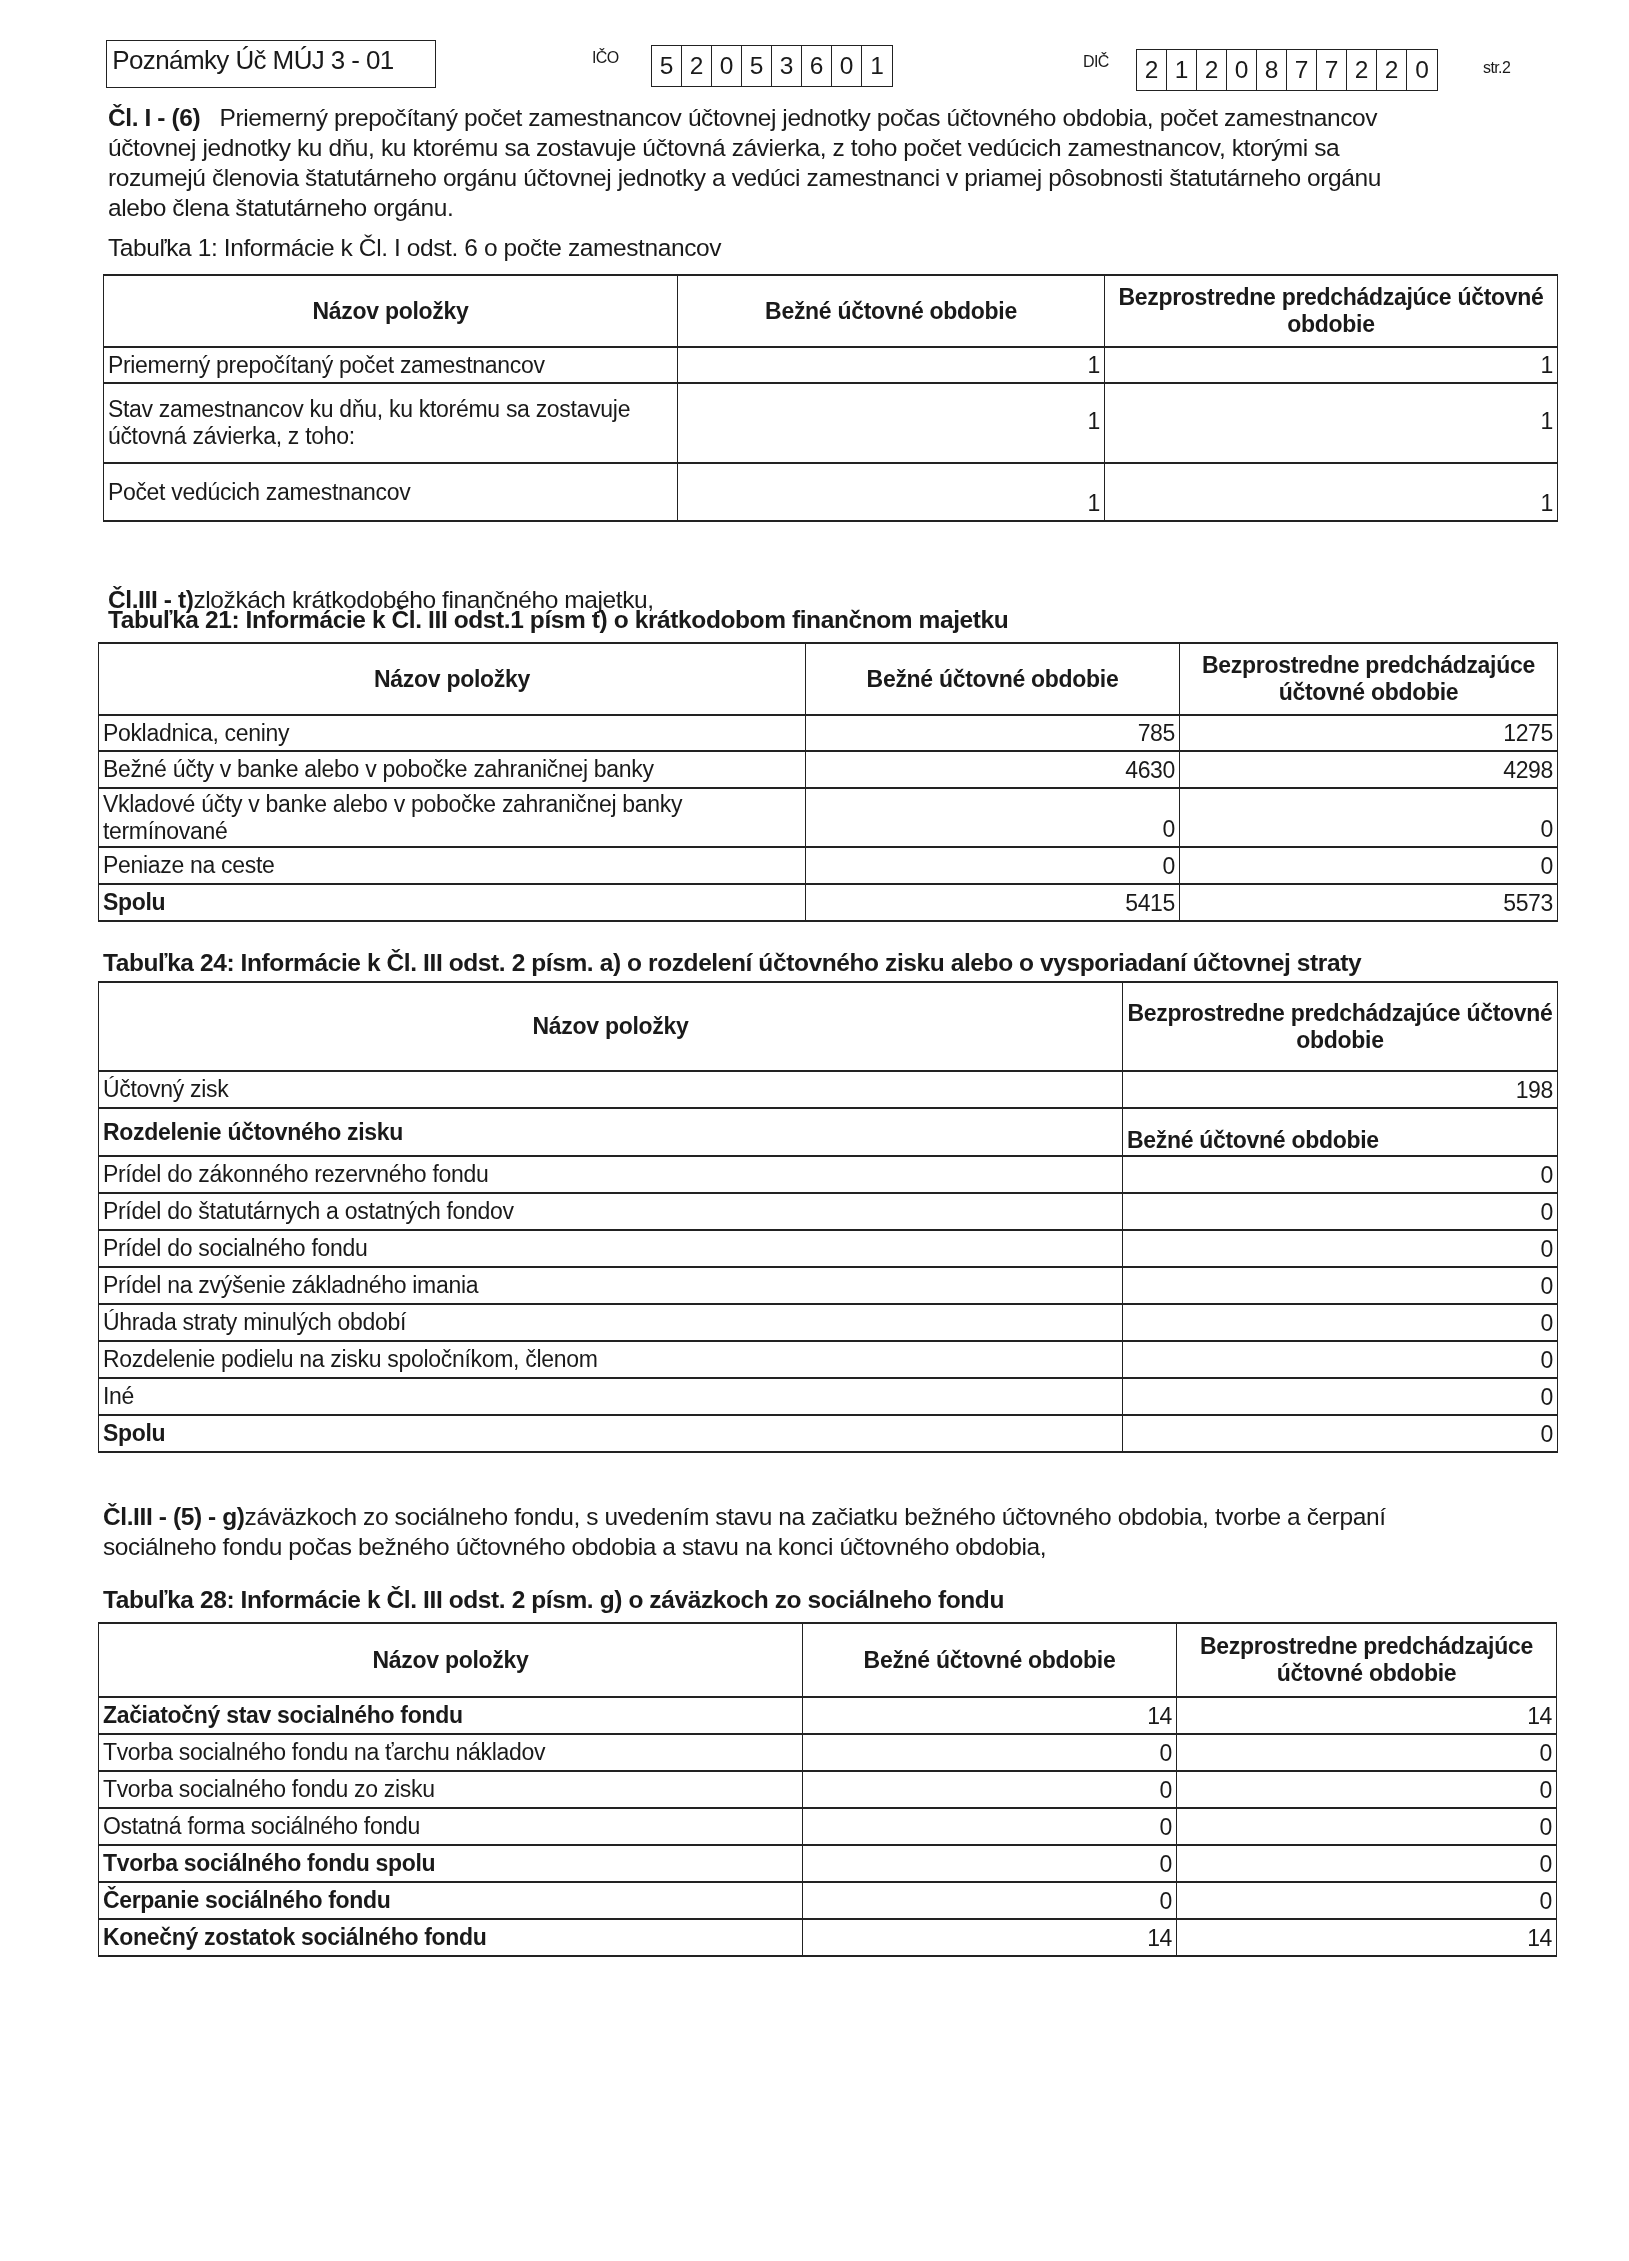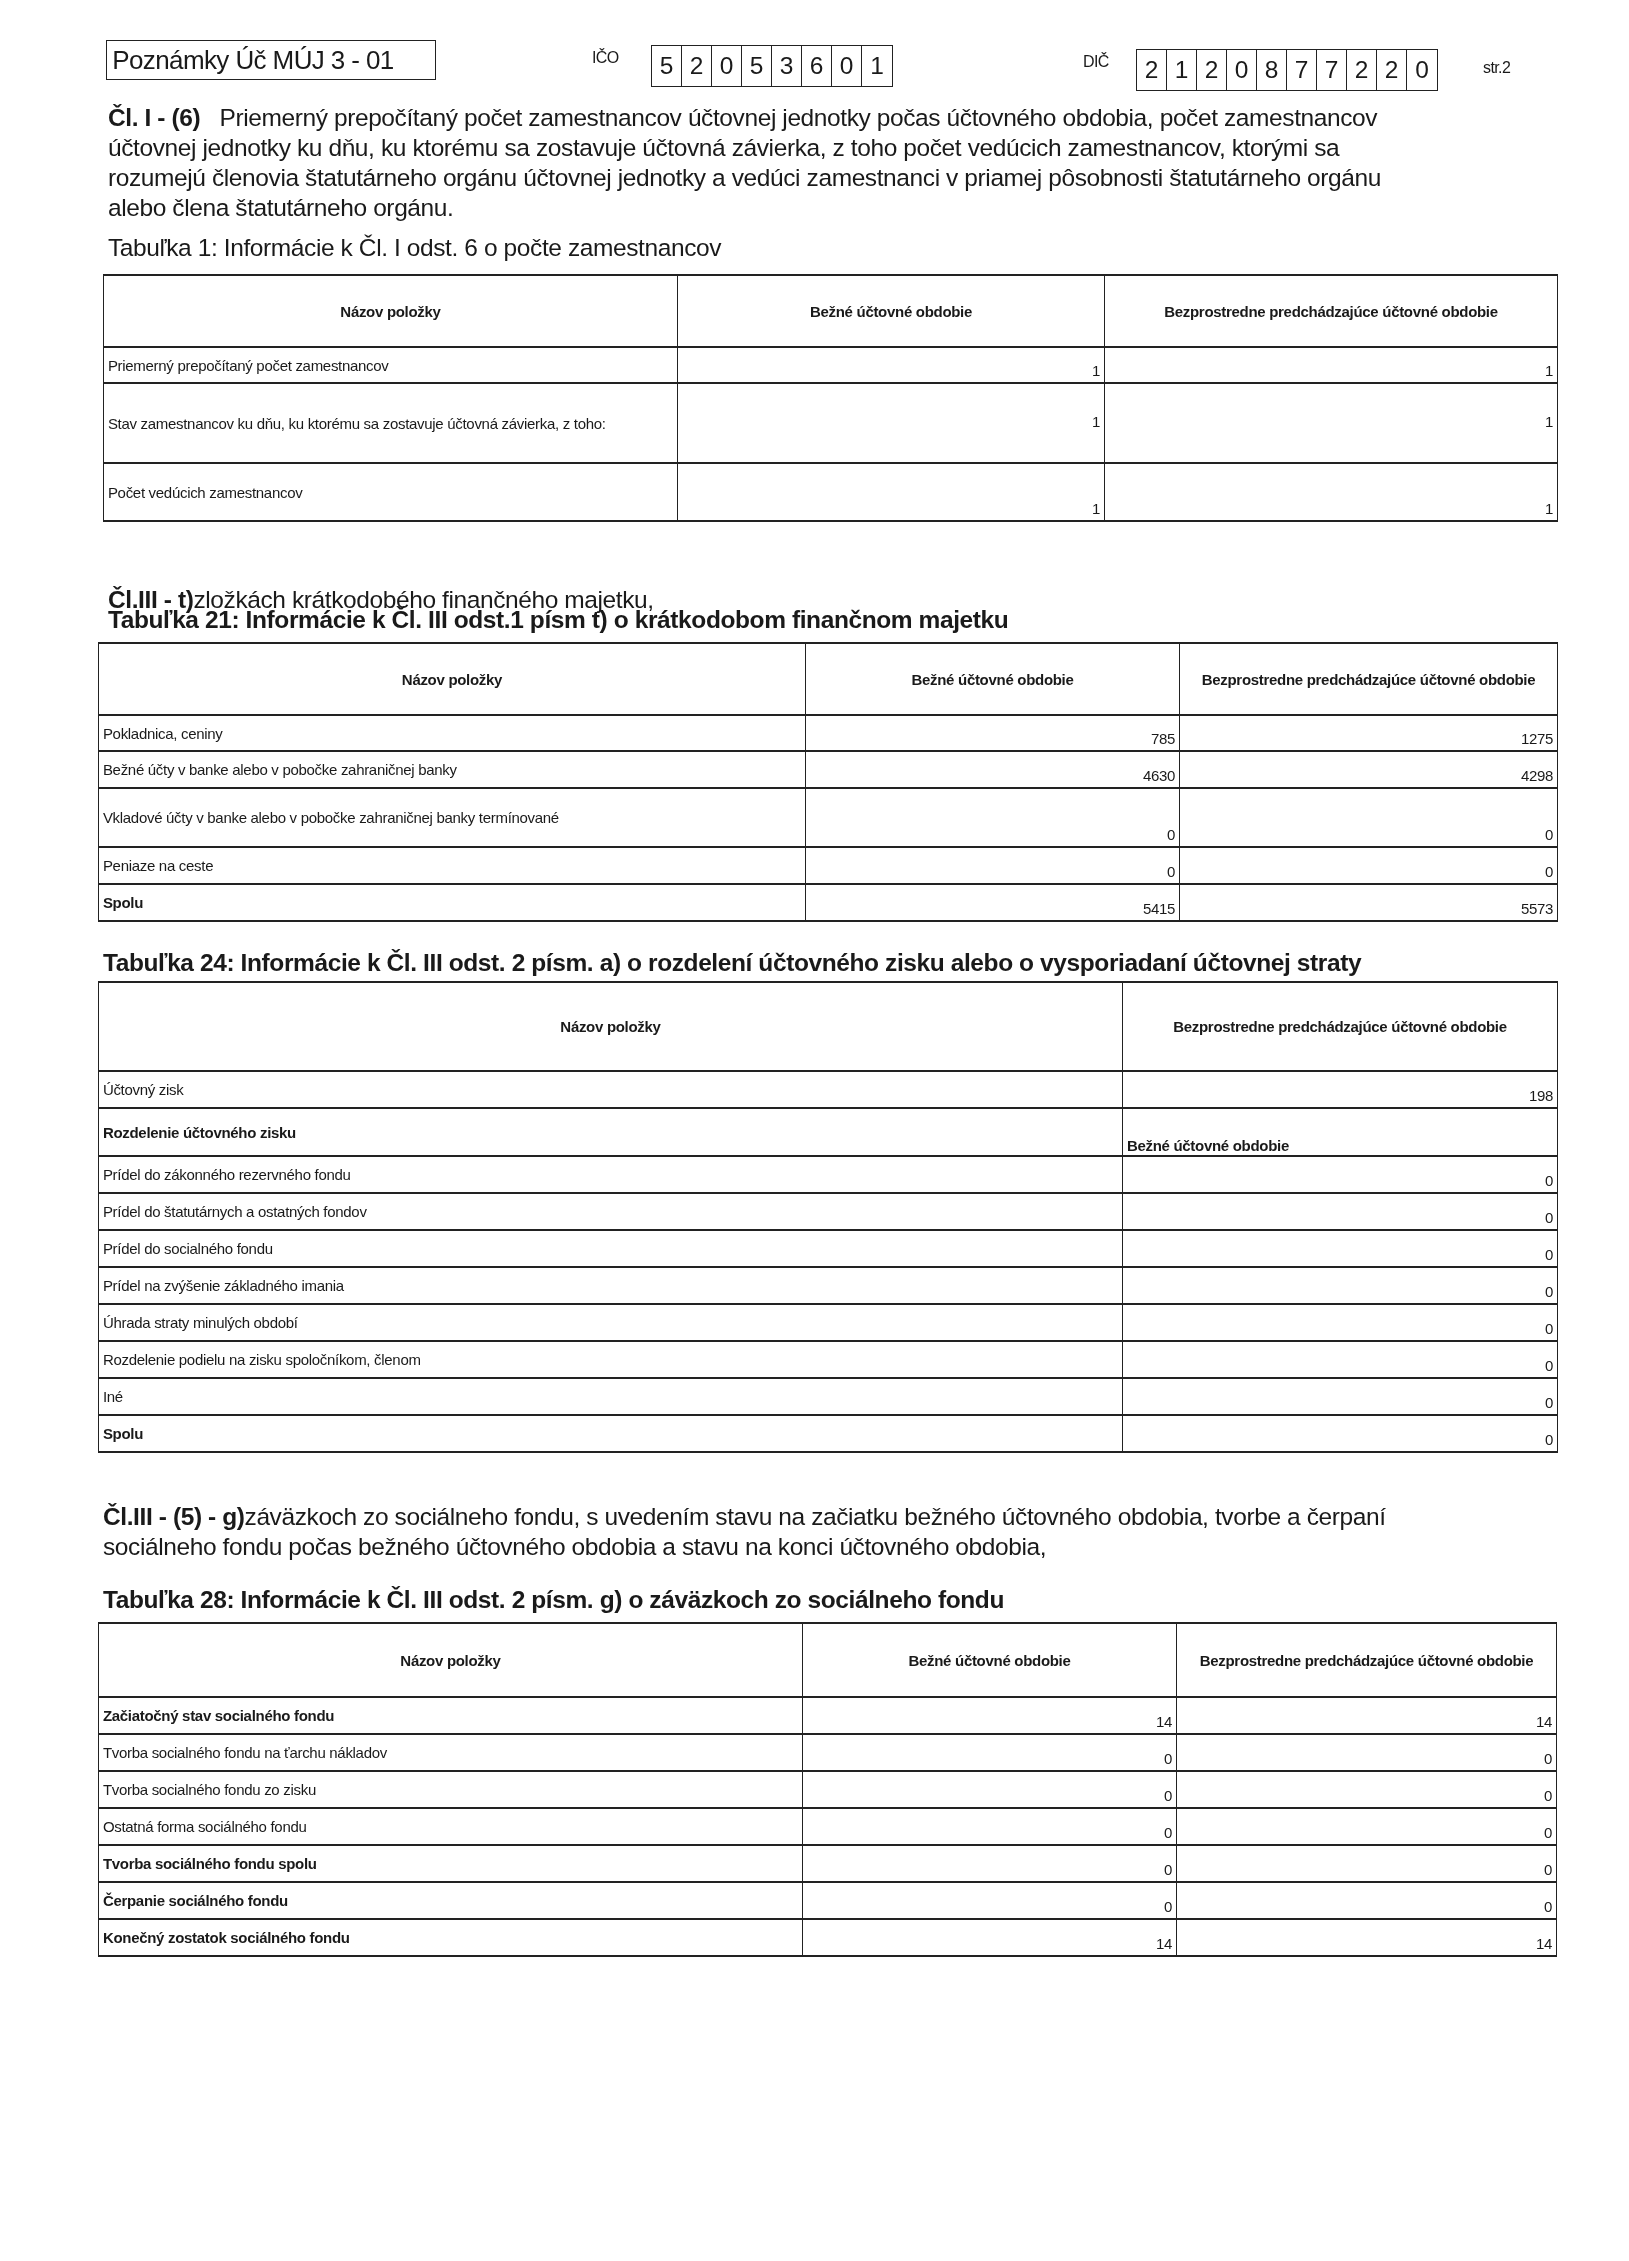--- a/index.html
+++ b/index.html
@@ -4,42 +4,42 @@
 <style>
   html, body { margin: 0; padding: 0; background: #ffffff; }
   body {
     width: 1630px; height: 2261px; position: relative; overflow: hidden;
     font-family: "Liberation Sans", sans-serif; color: #1a1a1a;
   }
   .page { position: absolute; left: 0; top: 0; width: 1630px; height: 2261px; }
 
   
   .hdr-box {
-    position: absolute; left: 106px; top: 40px; width: 330px; height: 40px;
+    position: absolute; left: 106px; top: 40px; width: 330px; height: 48px;
     border: 1.9px solid #222; box-sizing: border-box;
     font-size: 26px; line-height: 39px; padding-left: 5.2px; letter-spacing: -0.6px;
   }
   .hdr-label { position: absolute; font-size: 16px; letter-spacing: -0.6px; }
   .digits { position: absolute; display: flex; border: 1.9px solid #222; border-width: 1.9px 1.9px; }
   .digit {
     width: 30px; height: 40px; border-right: 1.3px solid #222; box-sizing: border-box;
     text-align: center; font-size: 24.5px; line-height: 40px;
   }
   .digit:last-child { border-right: none; }
 
   
   .para { position: absolute; font-size: 24.5px; line-height: 30px; letter-spacing: -0.4px; }
   .para b { font-weight: bold; text-align: right; }
   .caption { position: absolute; font-size: 24.5px; letter-spacing: -0.4px; }
   .caption.bold { font-weight: bold; }
 
   
   table.t {
     position: absolute; border-collapse: collapse; table-layout: fixed;
-    font-size: 15px; letter-spacing: -0.3px; border-radius: 24px;
+    font-size: 23px; letter-spacing: -0.3px; border-radius: 24px;
   }
   table.t td, table.t th {
     border: 1.3px solid #222; border-top: 2.6px solid #222; border-bottom: 2.6px solid #222;
     padding: 0 3.9px; vertical-align: middle; overflow: hidden;
   }
   table.t th { font-weight: bold; text-align: center; line-height: 27px; }
   table.t td.num { text-align: right; vertical-align: bottom; padding-bottom: 2.6px; }
   table.t td.lbl { text-align: left; line-height: 27px; }
   table.t td.bold, table.t tr.bold td.lbl { font-weight: bold; }
   table.t td.subhead { font-weight: bold; text-align: left; vertical-align: bottom; padding-bottom: 1.3px; }

